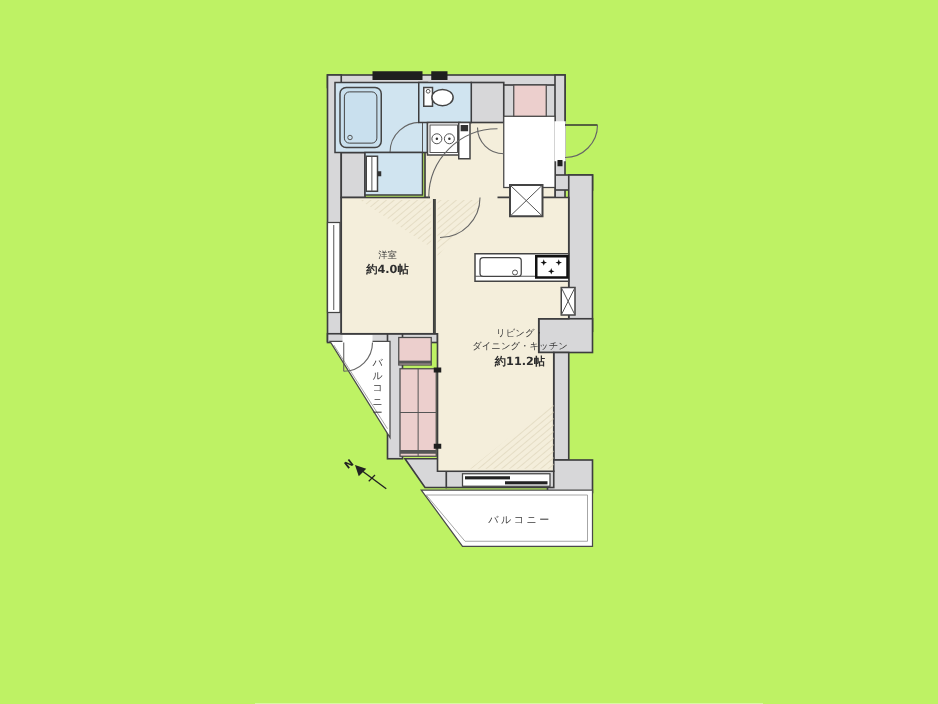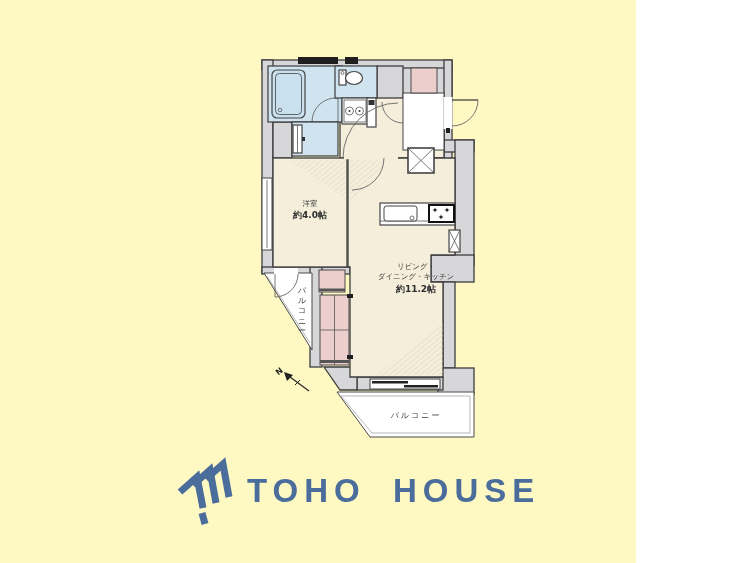--- a/index.html
+++ b/index.html
@@ -1,16 +1,16 @@
 <!DOCTYPE html>
 <html><head>
 <meta charset="utf-8">
 <style>
   html,body{margin:0;padding:0;background:#ffffff;}
-  #stage{position:relative;width:636px;height:563px;background:#fef9c3;overflow:hidden;
+  #stage{position:relative;width:750px;height:563px;background:#bef264;overflow:hidden;
          font-family:"DejaVu Sans","Liberation Sans",sans-serif;}
   #plan{position:absolute;left:240px;top:40px;width:260px;height:410px;}
   .wall{fill:#d7d7d9;stroke:#3d3d3f;stroke-width:1.3;}
   .blackseg{fill:#1f1f1f;stroke:none;}
   .room{fill:#f4eedb;stroke:#3d3d3f;stroke-width:1.3;}
   .wet{fill:#d0e4f0;stroke:#3d3d3f;stroke-width:1.2;}
   .pink{fill:#eccfcd;stroke:#4a4a4a;stroke-width:1;}
   .white{fill:#ffffff;stroke:#444;stroke-width:1;}
   .fixture{fill:#ffffff;stroke:#444;stroke-width:1.2;}
   .thin{fill:none;stroke:#555;stroke-width:0.8;}
@@ -188,25 +188,14 @@
     <g stroke="#222">
       <line x1="46" y1="334" x2="69" y2="351" stroke-width="1.1"></line>
       <polygon points="44,332 53,335 47,341" fill="#222" stroke="none"></polygon>
       <line x1="55" y1="345" x2="60" y2="340" stroke-width="1"></line>
       <text transform="rotate(-38 39 331)" x="39" y="334" font-size="8" font-weight="bold" fill="#222" stroke="none" text-anchor="middle">N</text>
     </g>
   </svg>
 
   <div id="balcony-side-label">バルコニー</div>
 
-  <div id="logo">
-    <svg width="58" height="74" viewBox="0 0 54 74">
-      <g fill="none" stroke="#4a6d9b" stroke-width="7" stroke-linejoin="miter">
-        <path d="M2,38 L19,23 L25,54"></path>
-        <path d="M15,31 L32,16 L38,49"></path>
-        <path d="M28,25 L45,10 L51,43"></path>
-        <path d="M24,59 L27,70"></path>
-      </g>
-    </svg>
-    <div id="logo-text">TOHO HOUSE</div>
-  </div>
 
 </div>
 
 </body></html>

